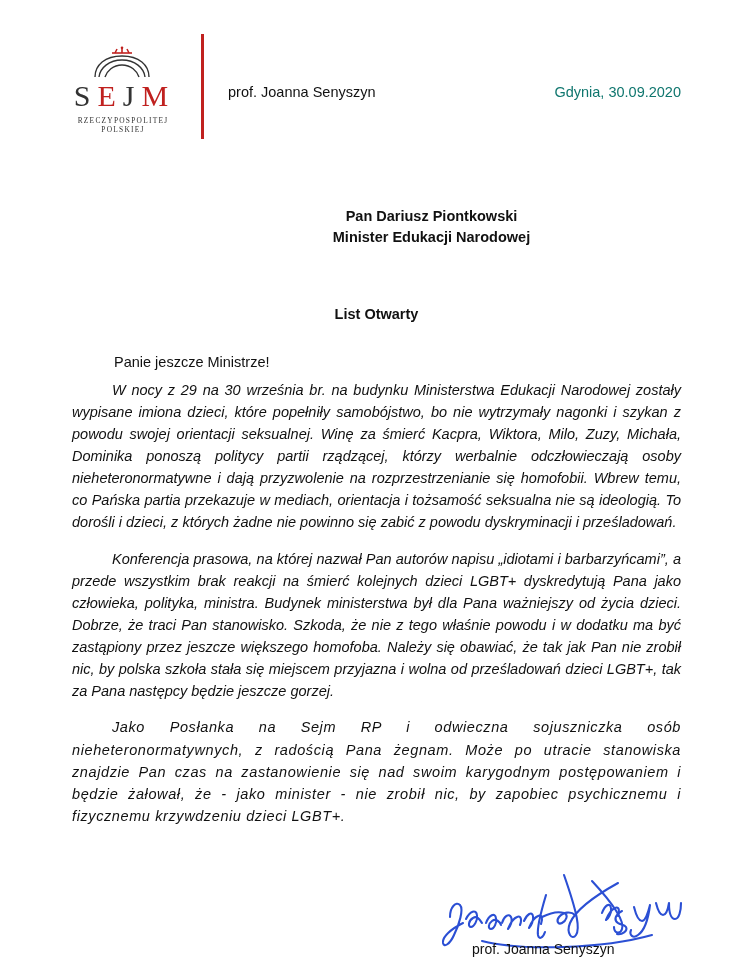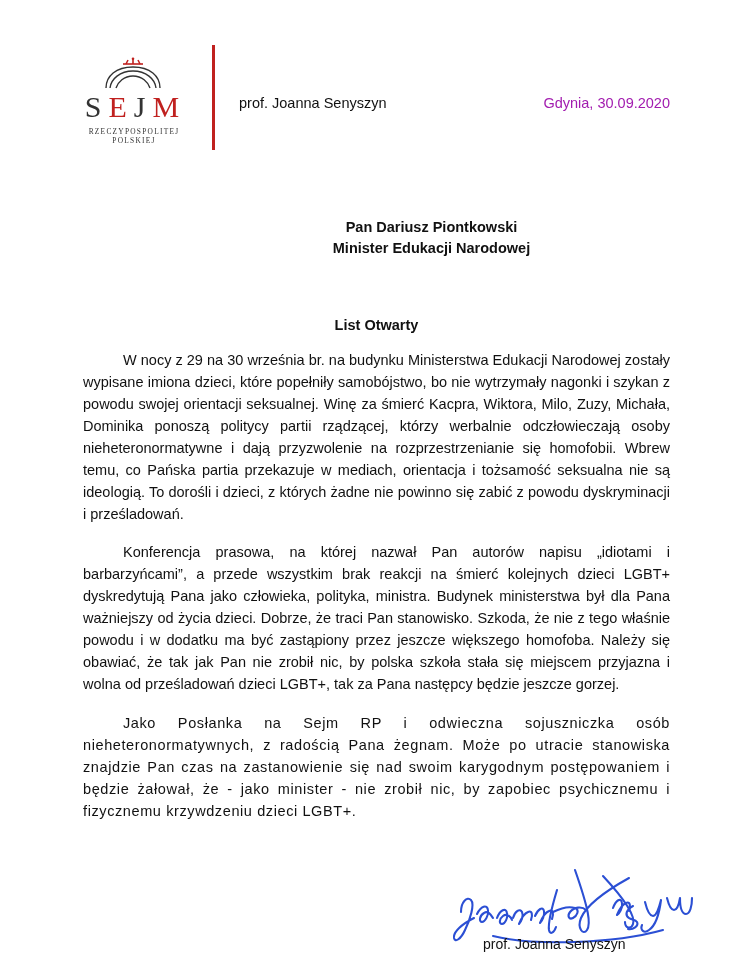--- a/index.html
+++ b/index.html
@@ -12,21 +12,21 @@
     background: #ffffff;
     font-family: "Liberation Sans", sans-serif;
     color: #111111;
     overflow: hidden;
   }
   .page {
     position: relative;
     width: 740px;
     height: 960px;
     box-sizing: border-box;
-    padding: 15px;
+    padding: 4px;
   }
 
   
   .header {
     display: flex;
     align-items: flex-start;
     padding: 30px 55px 0 50px;
     height: 130px;
     box-sizing: border-box;
   }
@@ -75,21 +75,21 @@
   .sender {
     padding-top: 48px;
     font-size: 14.5px;
     line-height: 1.5;
     color: #111111;
     flex: 1 1 auto;
   }
   .place-date {
     padding-top: 50px;
     font-size: 14.5px;
-    color: #a21caf;
+    color: #0f766e;
     text-align: right;
     white-space: nowrap;
     flex: 0 0 auto;
   }
 
   
   .content {
     padding: 0 55px 0 68px;
     box-sizing: border-box;
   }
@@ -106,25 +106,26 @@
     text-align: center;
     font-weight: bold;
     font-size: 14.5px;
   }
   .salutation {
     margin-top: 32px;
     font-size: 14.5px;
     padding-left: 42px;
   }
   .para {
-    margin-top: 16px;
+    margin-top: 9px;
     font-size: 14.5px;
     line-height: 1.52;
     text-align: justify;
     text-indent: 40px;
+    font-style: italic;
   }
   .para.spaced {
     letter-spacing: 0.6px;
   }
   
   .sig-wrap {
     position: relative;
     margin-top: 38px;
     height: 120px;
   }
@@ -181,20 +182,21 @@
 
   <div class="content">
 
     <div class="addressee">
       <div>Pan Dariusz Piontkowski</div>
       <div>Minister Edukacji Narodowej</div>
     </div>
 
     <div class="doc-title">List Otwarty</div>
 
+    <div class="salutation">Panie jeszcze Ministrze!</div>
 
     <p class="para">W nocy z 29 na 30 września br. na budynku Ministerstwa Edukacji Narodowej zostały wypisane imiona dzieci, które popełniły samobójstwo, bo nie wytrzymały nagonki i szykan z powodu swojej orientacji seksualnej. Winę za śmierć Kacpra, Wiktora, Milo, Zuzy, Michała, Dominika ponoszą politycy partii rządzącej, którzy werbalnie odczłowieczają osoby nieheteronormatywne i dają przyzwolenie na rozprzestrzenianie się homofobii. Wbrew temu, co Pańska partia przekazuje w mediach, orientacja i tożsamość seksualna nie są ideologią. To dorośli i dzieci, z których żadne nie powinno się zabić z powodu dyskryminacji i prześladowań.</p>
     <p class="para">Konferencja prasowa, na której nazwał Pan autorów napisu „idiotami i barbarzyńcami”, a przede wszystkim brak reakcji na śmierć kolejnych dzieci LGBT+ dyskredytują Pana jako człowieka, polityka, ministra. Budynek ministerstwa był dla Pana ważniejszy od życia dzieci. Dobrze, że traci Pan stanowisko. Szkoda, że nie z tego właśnie powodu i w dodatku ma być zastąpiony przez jeszcze większego homofoba. Należy się obawiać, że tak jak Pan nie zrobił nic, by polska szkoła stała się miejscem przyjazna i wolna od prześladowań dzieci LGBT+, tak za Pana następcy będzie jeszcze gorzej.</p>
     <p class="para spaced">Jako Posłanka na Sejm RP i odwieczna sojuszniczka osób nieheteronormatywnych, z radością Pana żegnam. Może po utracie stanowiska znajdzie Pan czas na zastanowienie się nad swoim karygodnym postępowaniem i będzie żałował, że - jako minister - nie zrobił nic, by zapobiec psychicznemu i fizycznemu krzywdzeniu dzieci LGBT+.</p>
 
     <div class="sig-wrap">
       <svg class="sig-svg" width="250" height="95" viewBox="0 0 250 95" xmlns="http://www.w3.org/2000/svg">
         <g fill="none" stroke="#2b4fd4" stroke-width="2.1" stroke-linecap="round" stroke-linejoin="round">
           <path d="M8 52 c0 -10 6 -16 10 -12 c4 4 -1 20 -6 30 c-4 9 -10 13 -11 8 c-1 -6 8 -14 20 -20"></path>
           <path d="M24 54 c4 -8 10 -10 11 -4 c1 5 -3 12 -6 12 c-3 0 -3 -6 2 -9 c4 -3 7 2 9 5"></path>

